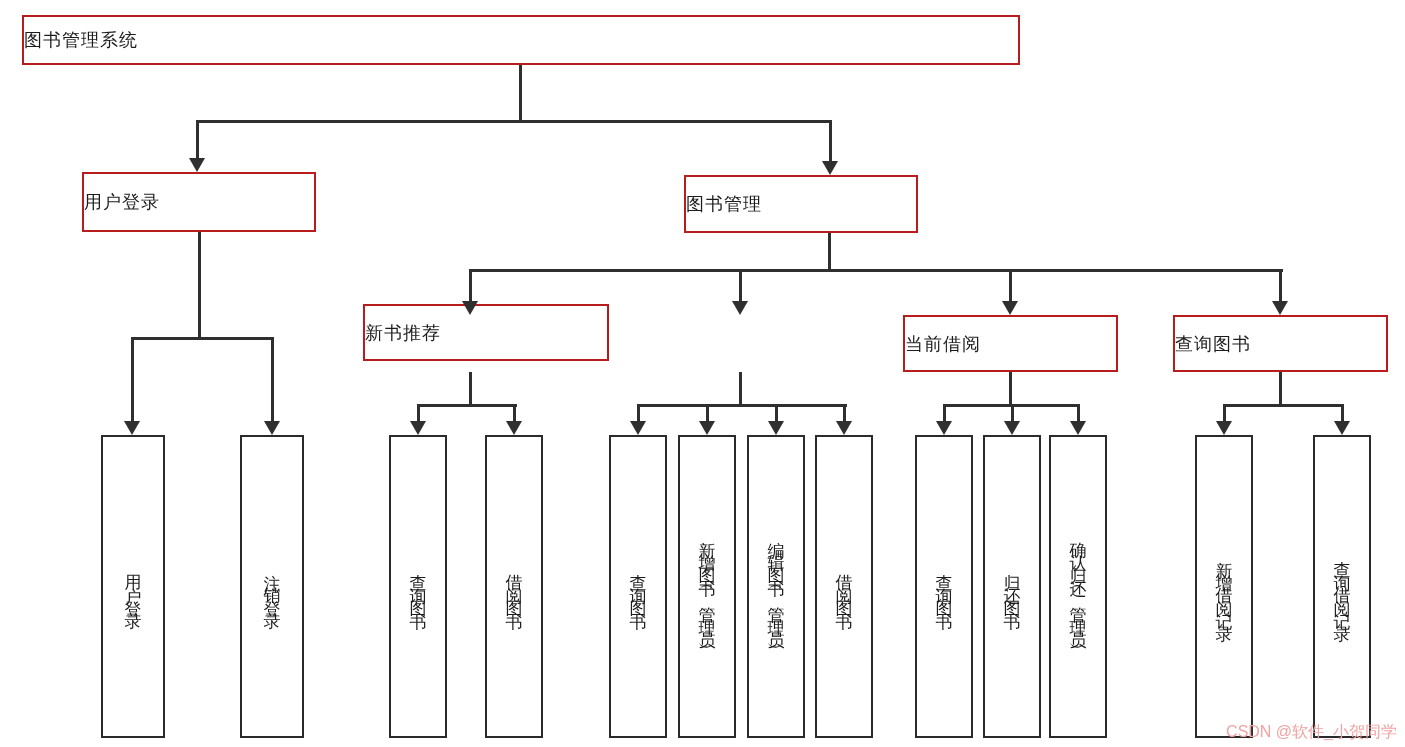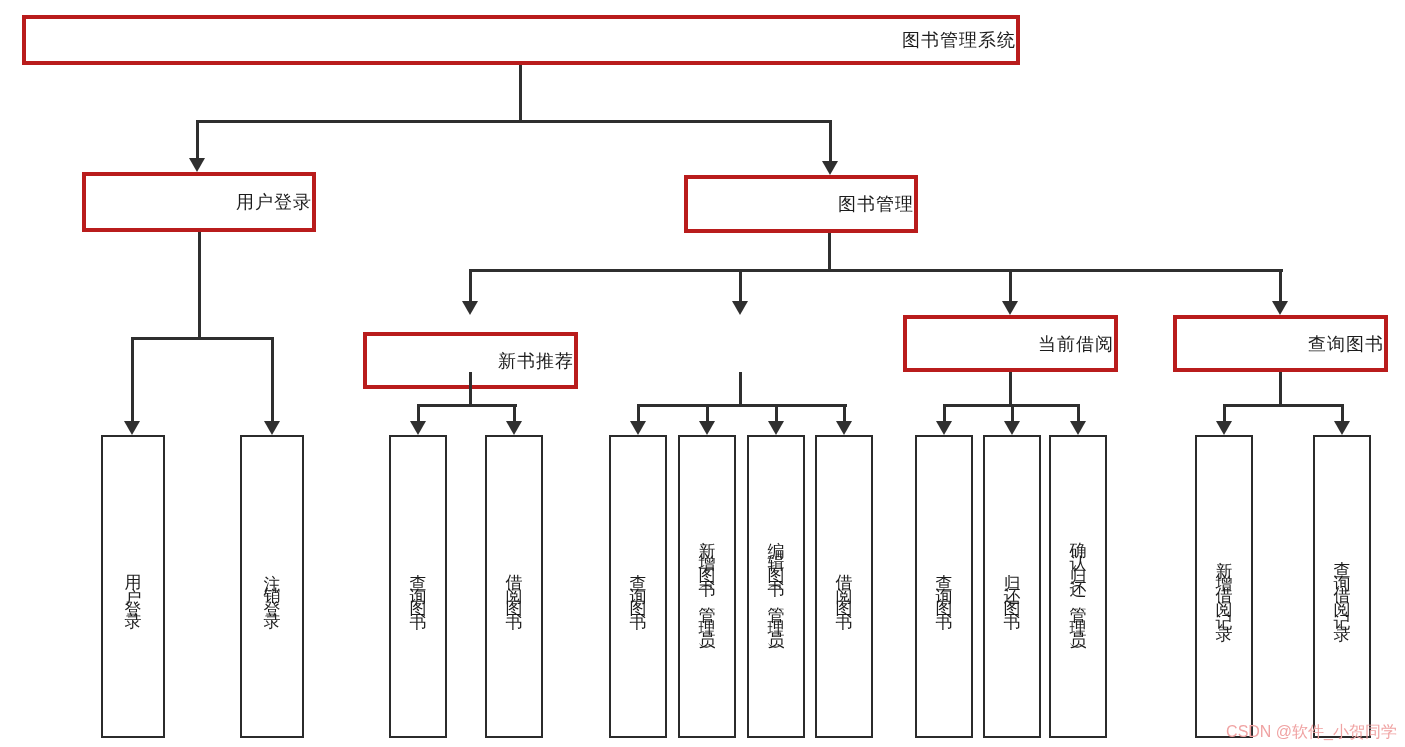--- a/index.html
+++ b/index.html
@@ -7,25 +7,25 @@
   body { font-family: "Liberation Sans", sans-serif; color: #1c1c1c; }
   .canvas {
     position: relative;
     width: 1405px;
     height: 747px;
     background: #ffffff;
     overflow: hidden;
   }
   .box {
     position: absolute;
-    border: 4px solid #b91c1c;
+    border: 2px solid #b91c1c;
     background: #ffffff;
     display: flex;
     align-items: center;
-    justify-content: flex-end;
+    justify-content: flex-start;
     font-size: 18px;
     letter-spacing: 1px;
   }
   .vbox {
     position: absolute;
     top: 435px;
     height: 303px;
     border: 2px solid #2b2b2b;
     background: #ffffff;
     display: flex;
@@ -65,21 +65,21 @@
     <span>图书管理系统</span>
   </div>
 
   <div class="box" style="left:82px;top:172px;width:234px;height:60px">
     <span>用户登录</span>
   </div>
   <div class="box" style="left:684px;top:175px;width:234px;height:58px">
     <span>图书管理</span>
   </div>
 
-  <div class="box" style="left:363px;top:332px;width:215px;height:57px">
+  <div class="box" style="left:363px;top:304px;width:246px;height:57px">
     <span>新书推荐</span>
   </div>
   <div class="box" style="left:903px;top:315px;width:215px;height:57px">
     <span>当前借阅</span>
   </div>
   <div class="box" style="left:1173px;top:315px;width:215px;height:57px">
     <span>查询图书</span>
   </div>
 
   <div class="vbox" style="left:101px;width:64px">

